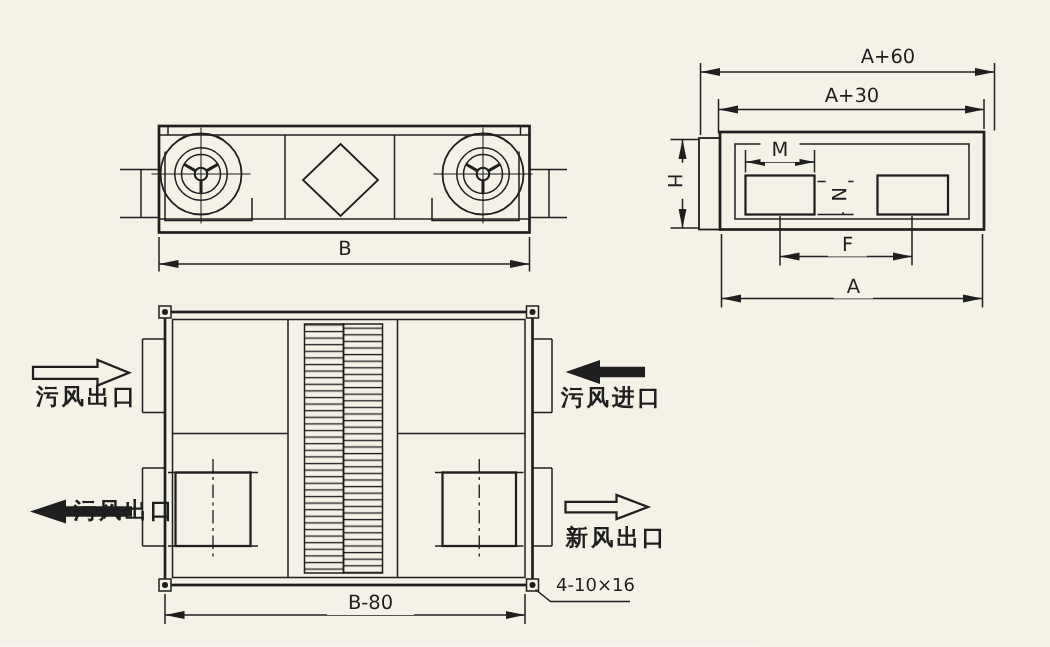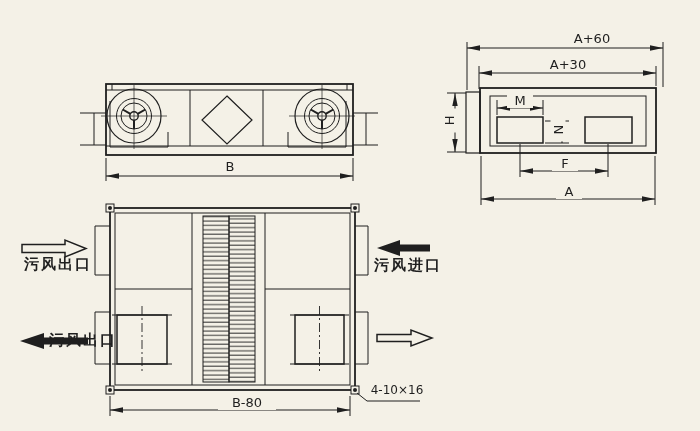--- a/index.html
+++ b/index.html
@@ -230,14 +230,15 @@
   <span class="lbl rot" style="left:546px;top:122px;width:20px;">N</span>
   <span class="lbl rot" style="left:437px;top:113px;width:20px;">H</span>
   <span class="lbl" style="left:552px;top:156px;width:22px;">F</span>
   <span class="lbl" style="left:556px;top:184px;width:22px;">A</span>
   <span class="lbl" style="left:218px;top:395px;width:54px;">B-80</span>
   <span class="lbl small" style="left:364px;top:383px;width:62px;">4-10×16</span>
 
   <span class="cjk" style="left:24px;top:255px;">污风出口</span>
   <span class="cjk" style="left:21px;top:331px;margin-left:28px;">污风出口</span>
   <span class="cjk" style="left:374px;top:256px;">污风进口</span>
+  <span class="cjk" style="left:377px;top:349px;">新风出口</span>
 
 </div>
 
 </body></html>

